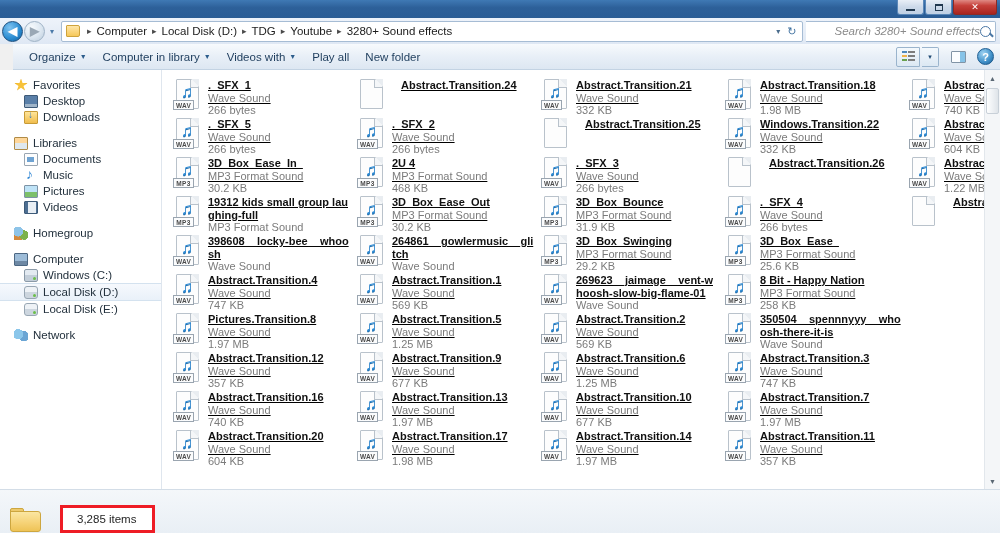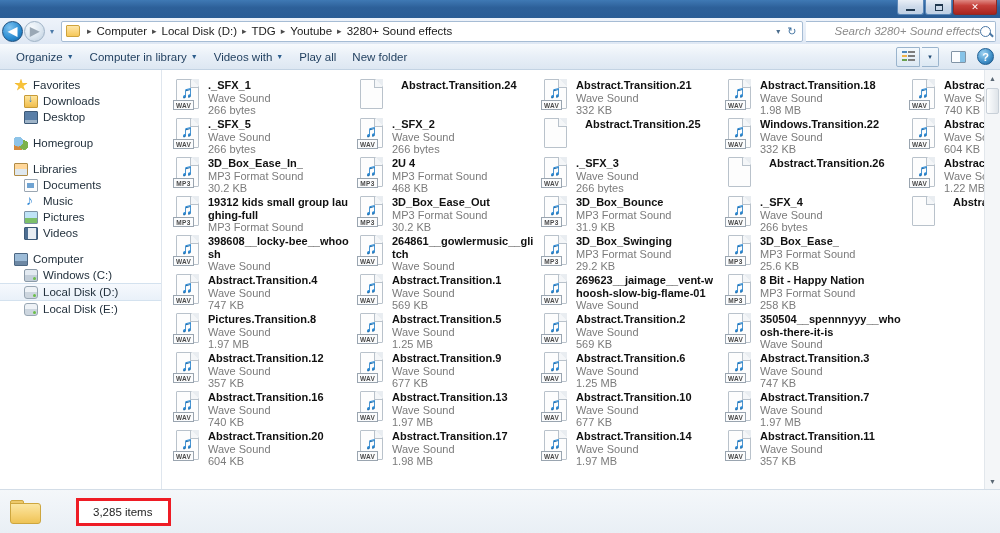--- a/index.html
+++ b/index.html
@@ -116,21 +116,21 @@
     right: -4px; bottom: 0px;
   }
 
   
   .cmdbar {
     height: 26px; flex: 0 0 26px;
     background: linear-gradient(180deg,#f7fafd 0%, #e8eff7 50%, #dde7f2 100%);
     border-bottom: 1px solid #c3d3e3;
     display: flex; align-items: center;
     padding: 0 4px 0 8px;
-    font-size: 11.5px; color: #1d3c5c;
+    font-size: 11.5px; color: #1d3c5c; margin-left: 13px;
   }
   .cmditem {
     padding: 3px 8px; white-space: nowrap;
     display: flex; align-items: center; gap: 4px;
     border-radius: 2px;
   }
   .cmdcaret { font-size: 7px; color: #2c5d8c; }
   .cmdright { margin-left: auto; display: flex; align-items: center; gap: 2px; padding-right: 2px; }
   .viewbtn {
     width: 24px; height: 20px;
@@ -258,21 +258,21 @@
   }
   .fbadge {
     position: absolute; left: 1px; bottom: 3px;
     width: 21px; height: 10px;
     background: #fbfcfd; border: 1px solid #9aa5b0;
     font-size: 6.5px; font-weight: bold; color: #4a4a4a;
     letter-spacing: .3px;
     display:flex; align-items:center; justify-content:center;
     font-family: "Liberation Sans", sans-serif;
   }
-  .finfo { flex: 1 1 auto; min-width: 0; padding-top: 1px; }
+  .finfo { flex: 1 1 auto; min-width: 0; padding-top: 1px; text-decoration: underline; }
   .fname {
     font-size: 11px; color: #111; line-height: 12.5px;
     font-weight: 600;
     word-break: break-all;
     max-height: 25px; overflow: hidden;
   }
   .ftype { font-size: 11px; color: #7b7b7b; line-height: 12.5px; white-space: nowrap; overflow: hidden; }
   .fsize { font-size: 11px; color: #7b7b7b; line-height: 12.5px; white-space: nowrap; }
   .fileitem.partial { opacity: 1; gap: 9px; }
 
@@ -295,22 +295,22 @@
     width: 13px; height: 26px;
     background: linear-gradient(90deg,#fdfefe 0%, #eef1f4 50%, #dfe4e9 100%);
     border: 1px solid #c8d0d8; border-radius: 2px;
   }
 
   
   .statusbar {
     flex: 0 0 44px; height: 44px;
     background: linear-gradient(180deg,#f4f7fa 0%, #e9eff5 100%);
     border-top: 1px solid #d3dde7;
-    display: flex; align-items: center;
-    padding-left: 10px; gap: 24px;
+    display: flex; align-items: flex-end;
+    padding-left: 10px; gap: 8px;
     position: relative;
   }
   .sfolder {
     width: 32px; height: 27px; flex: 0 0 32px;
     position: relative;
   }
   .sfolder .tab {
     position:absolute; left:0; top:2px; width:14px; height:5px;
     background:#edc96b; border:1px solid #cda63f; border-radius:2px 2px 0 0;
   }
@@ -421,72 +421,78 @@
 
   <div class="bodyrow">
 
     <div class="navpane" id="navpane">
         <div class="navgroup">
           <div class="navitem">
             <span class="ni i-star"></span>
             <span>Favorites</span>
           </div>
           <div class="navitem child">
+            <span class="ni i-desk"></span>
+            <span>Desktop</span>
+          </div>
+          <div class="navitem child">
             <span class="ni i-down"></span>
             <span>Downloads</span>
           </div>
+        </div>
+        <div class="navgroup">
+          <div class="navitem">
+            <span class="ni i-lib"></span>
+            <span>Libraries</span>
+          </div>
           <div class="navitem child">
-            <span class="ni i-desk"></span>
-            <span>Desktop</span>
+            <span class="ni i-doc"></span>
+            <span>Documents</span>
+          </div>
+          <div class="navitem child">
+            <span class="ni i-music"></span>
+            <span>Music</span>
+          </div>
+          <div class="navitem child">
+            <span class="ni i-pic"></span>
+            <span>Pictures</span>
+          </div>
+          <div class="navitem child">
+            <span class="ni i-vid"></span>
+            <span>Videos</span>
           </div>
         </div>
         <div class="navgroup">
           <div class="navitem">
             <span class="ni i-home"></span>
             <span>Homegroup</span>
           </div>
         </div>
         <div class="navgroup">
           <div class="navitem">
-            <span class="ni i-lib"></span>
-            <span>Libraries</span>
-          </div>
-          <div class="navitem child">
-            <span class="ni i-doc"></span>
-            <span>Documents</span>
-          </div>
-          <div class="navitem child">
-            <span class="ni i-music"></span>
-            <span>Music</span>
-          </div>
-          <div class="navitem child">
-            <span class="ni i-pic"></span>
-            <span>Pictures</span>
-          </div>
-          <div class="navitem child">
-            <span class="ni i-vid"></span>
-            <span>Videos</span>
-          </div>
-        </div>
-        <div class="navgroup">
-          <div class="navitem">
             <span class="ni i-comp"></span>
             <span>Computer</span>
           </div>
           <div class="navitem child">
             <span class="ni i-drivec"></span>
             <span>Windows (C:)</span>
           </div>
           <div class="navitem child sel">
             <span class="ni i-drive"></span>
             <span>Local Disk (D:)</span>
           </div>
           <div class="navitem child">
             <span class="ni i-drive"></span>
             <span>Local Disk (E:)</span>
+          </div>
+        </div>
+        <div class="navgroup">
+          <div class="navitem">
+            <span class="ni i-net"></span>
+            <span>Network</span>
           </div>
         </div>
       </div>
 
     <div class="listwrap">
       <div class="filegrid" id="filegrid">
           <div class="fileitem">
             <div class="ficon">
               <span class="fsheet"></span>
               <span class="fnote">♫</span>

